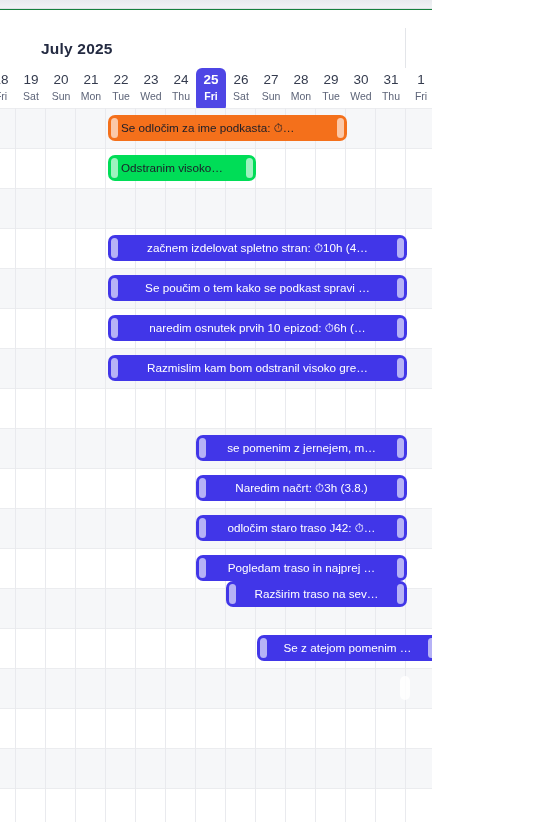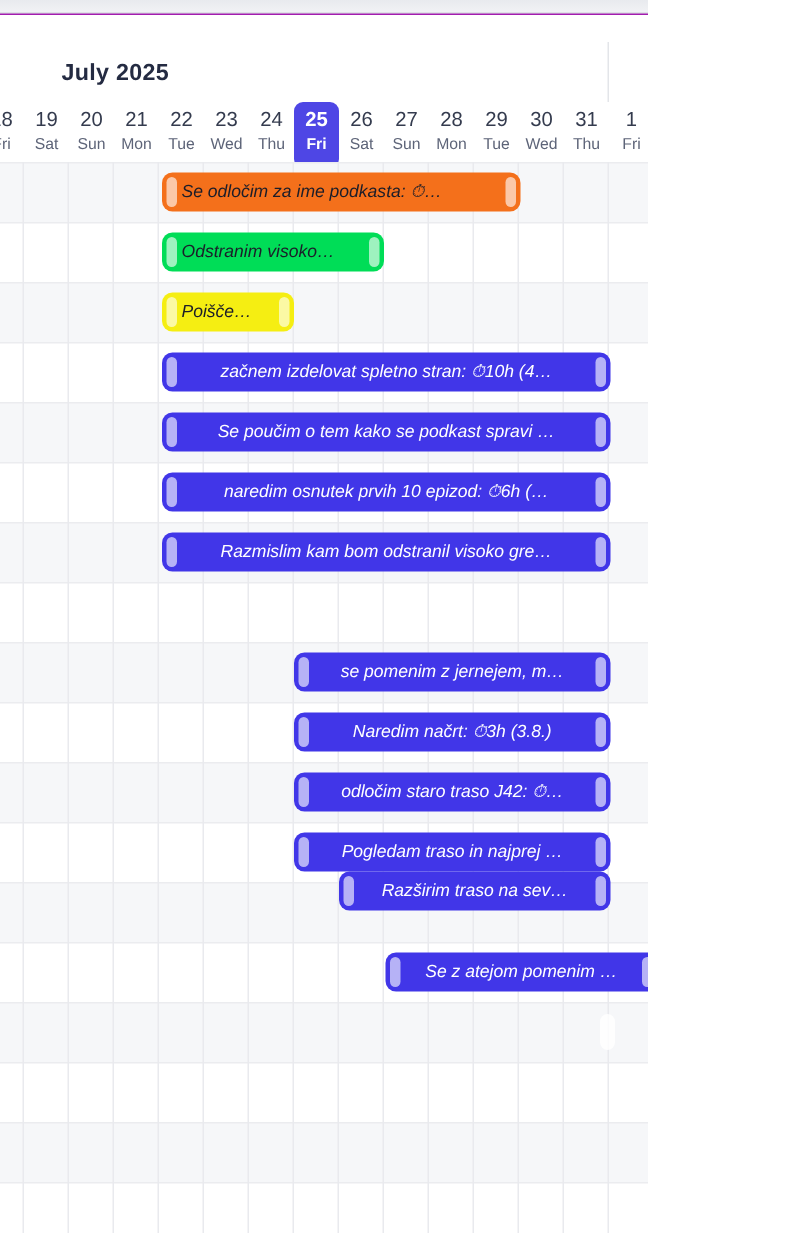--- a/index.html
+++ b/index.html
@@ -12,21 +12,21 @@
     background: #ffffff;
     font-family: "Liberation Sans", "DejaVu Sans", sans-serif;
     -webkit-font-smoothing: antialiased;
   }
 
   #app {
     position: relative;
     width: 432px;
     height: 822px;
     overflow: hidden;
-    background: #a21caf;
+    background: #15803d;
   }
 
   
   .top-strip {
     position: absolute;
     left: 0; top: 0;
     width: 534px; height: 9px;
     background: linear-gradient(#e8eaee, #f1f2f5);
     border-bottom: 1px solid #dfe1e6;
   }
@@ -146,21 +146,20 @@
     position: relative;
     z-index: 2;
     width: 100%;
     padding: 0 13px;
     font-size: 11.7px;
     line-height: 26px;
     white-space: nowrap;
     overflow: hidden;
     text-overflow: clip;
     text-align: center;
-    font-style: italic;
   }
   .bar.dark-text .bar-label { color: #1b1d29; }
   .bar.light-text .bar-label { color: #ffffff; }
   .bar.align-left .bar-label { text-align: left; }
 
   
   .ghost-bar {
     position: absolute;
     height: 24px;
     width: 10px;
@@ -308,25 +307,20 @@
       <div class="bar dark-text align-left" style="left: 108px; width: 239px; top: 7px; background: rgb(244, 112, 27);">
         <div class="handle l"></div>
         <div class="bar-label">Se odločim za ime podkasta:  ⏱…</div>
         <div class="handle r"></div>
       </div>
       <div class="bar dark-text align-left" style="left: 108px; width: 148px; top: 47px; background: rgb(0, 221, 87);">
         <div class="handle l"></div>
         <div class="bar-label">Odstranim visoko…</div>
         <div class="handle r"></div>
       </div>
-      <div class="bar dark-text align-left" style="left: 108px; width: 88px; top: 87px; background: rgb(245, 238, 18);">
-        <div class="handle l"></div>
-        <div class="bar-label">Poišče…</div>
-        <div class="handle r"></div>
-      </div>
       <div class="bar light-text" style="left: 108px; width: 299px; top: 127px; background: rgb(65, 54, 232);">
         <div class="handle l"></div>
         <div class="bar-label">začnem izdelovat spletno stran:  ⏱10h (4…</div>
         <div class="handle r"></div>
       </div>
       <div class="bar light-text" style="left: 108px; width: 299px; top: 167px; background: rgb(65, 54, 232);">
         <div class="handle l"></div>
         <div class="bar-label">Se poučim o tem kako se podkast spravi …</div>
         <div class="handle r"></div>
       </div>

